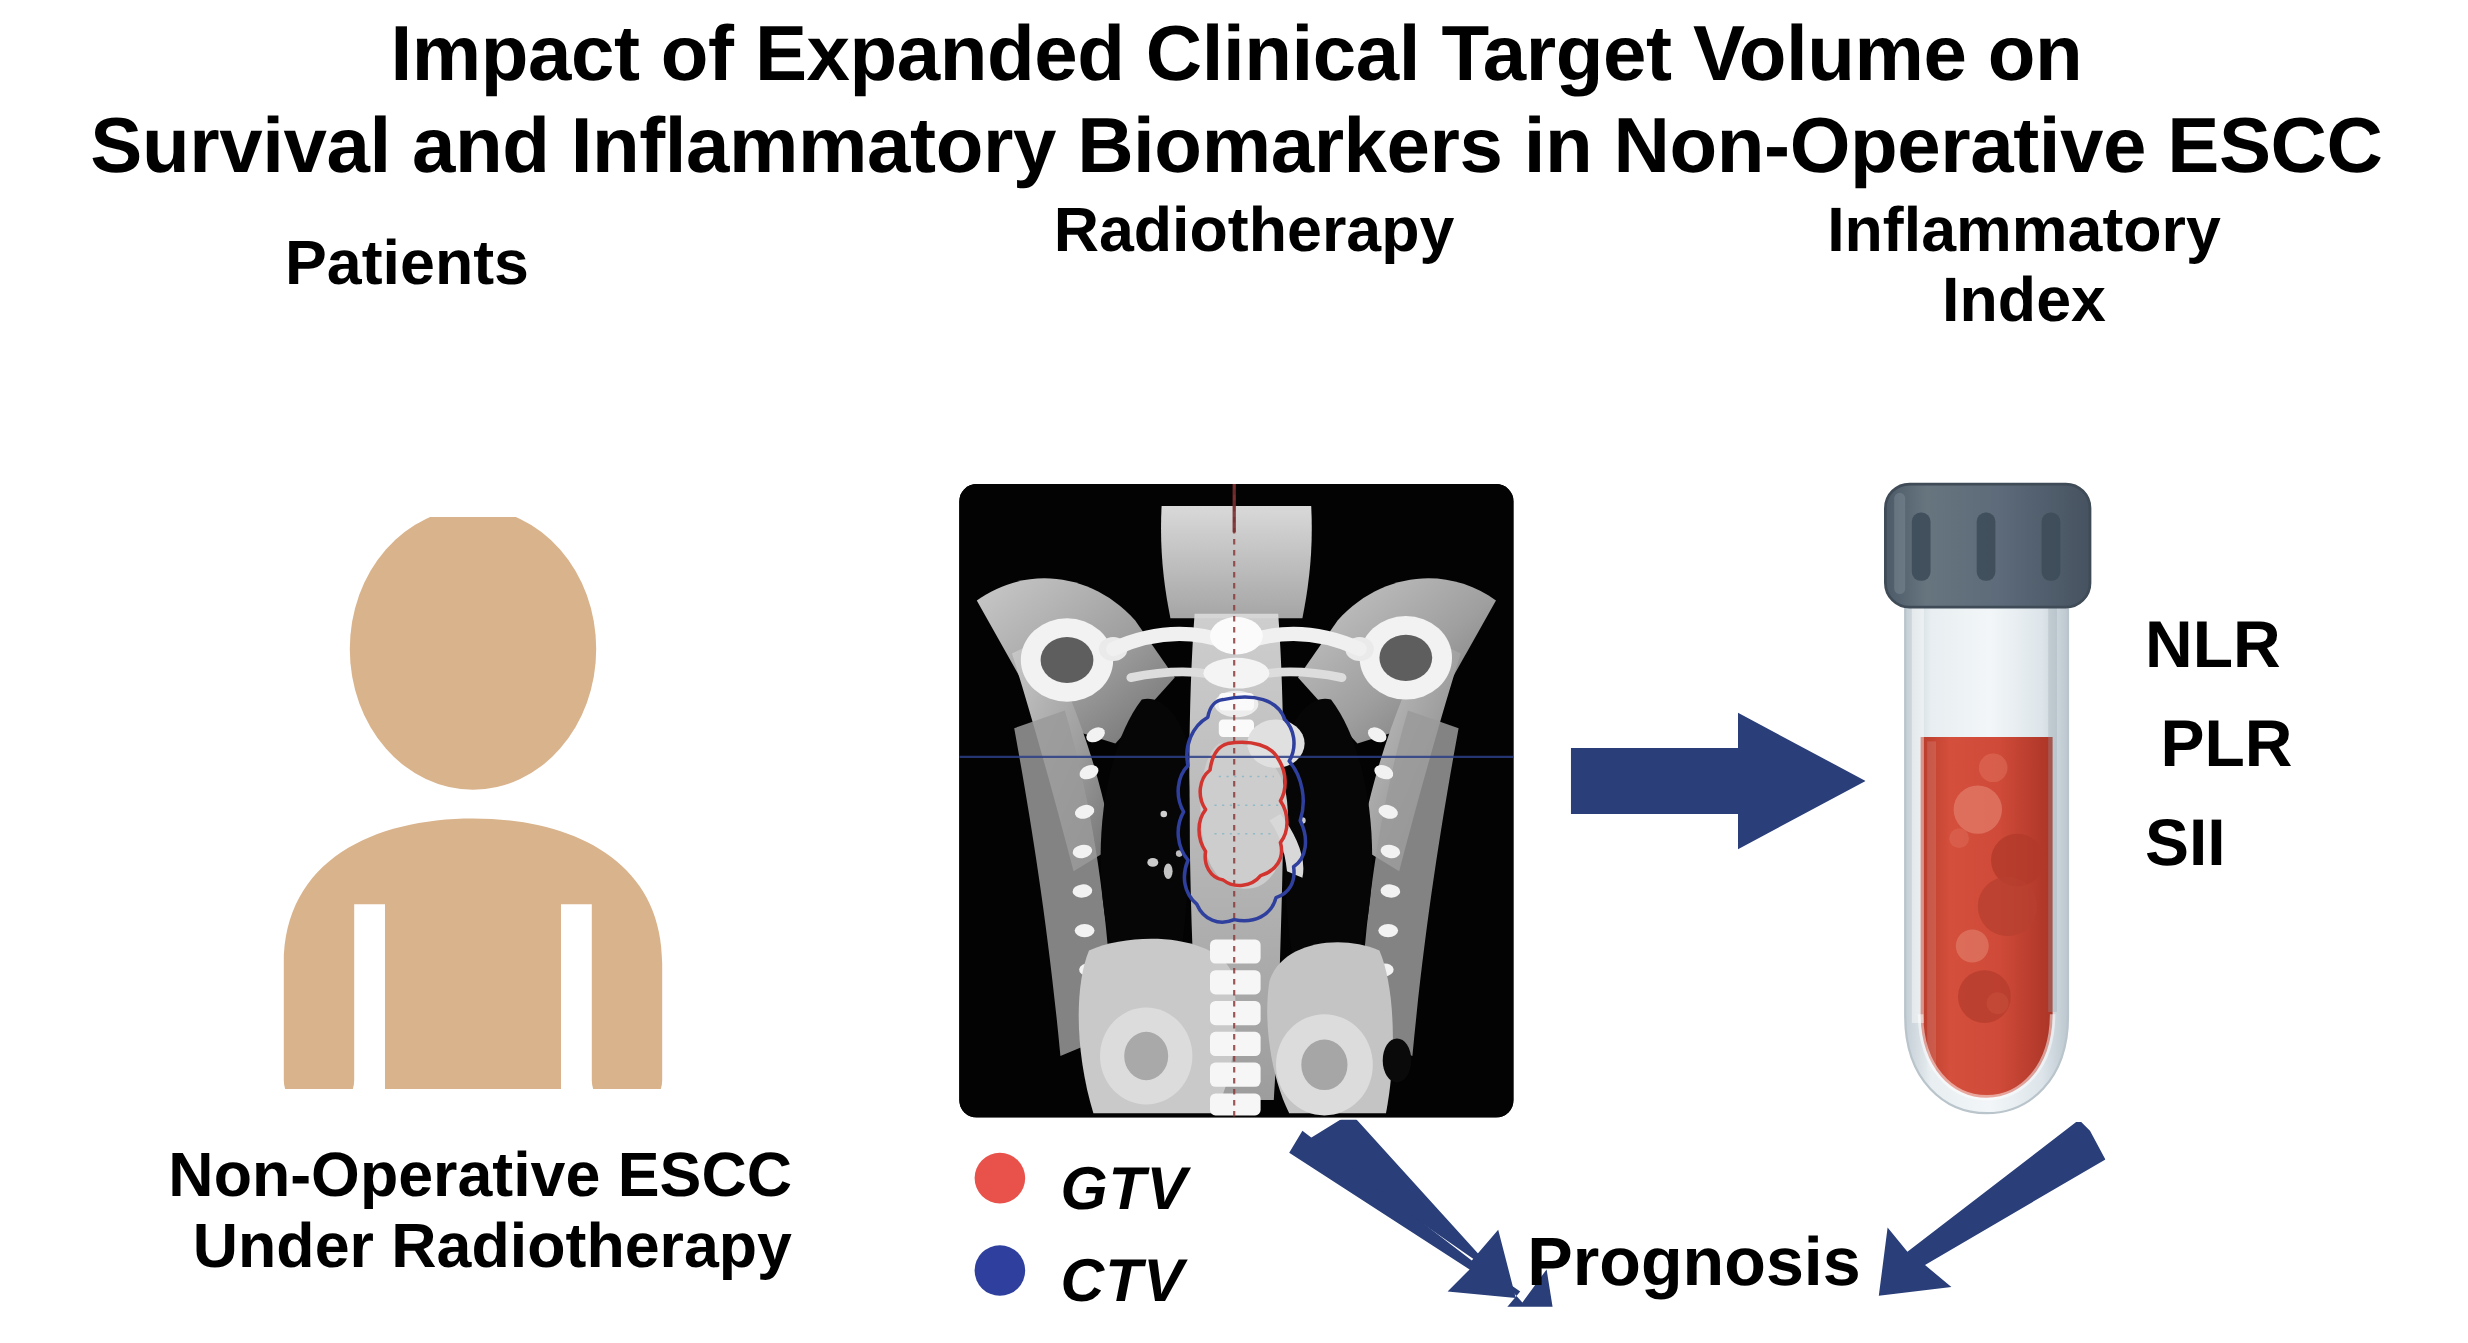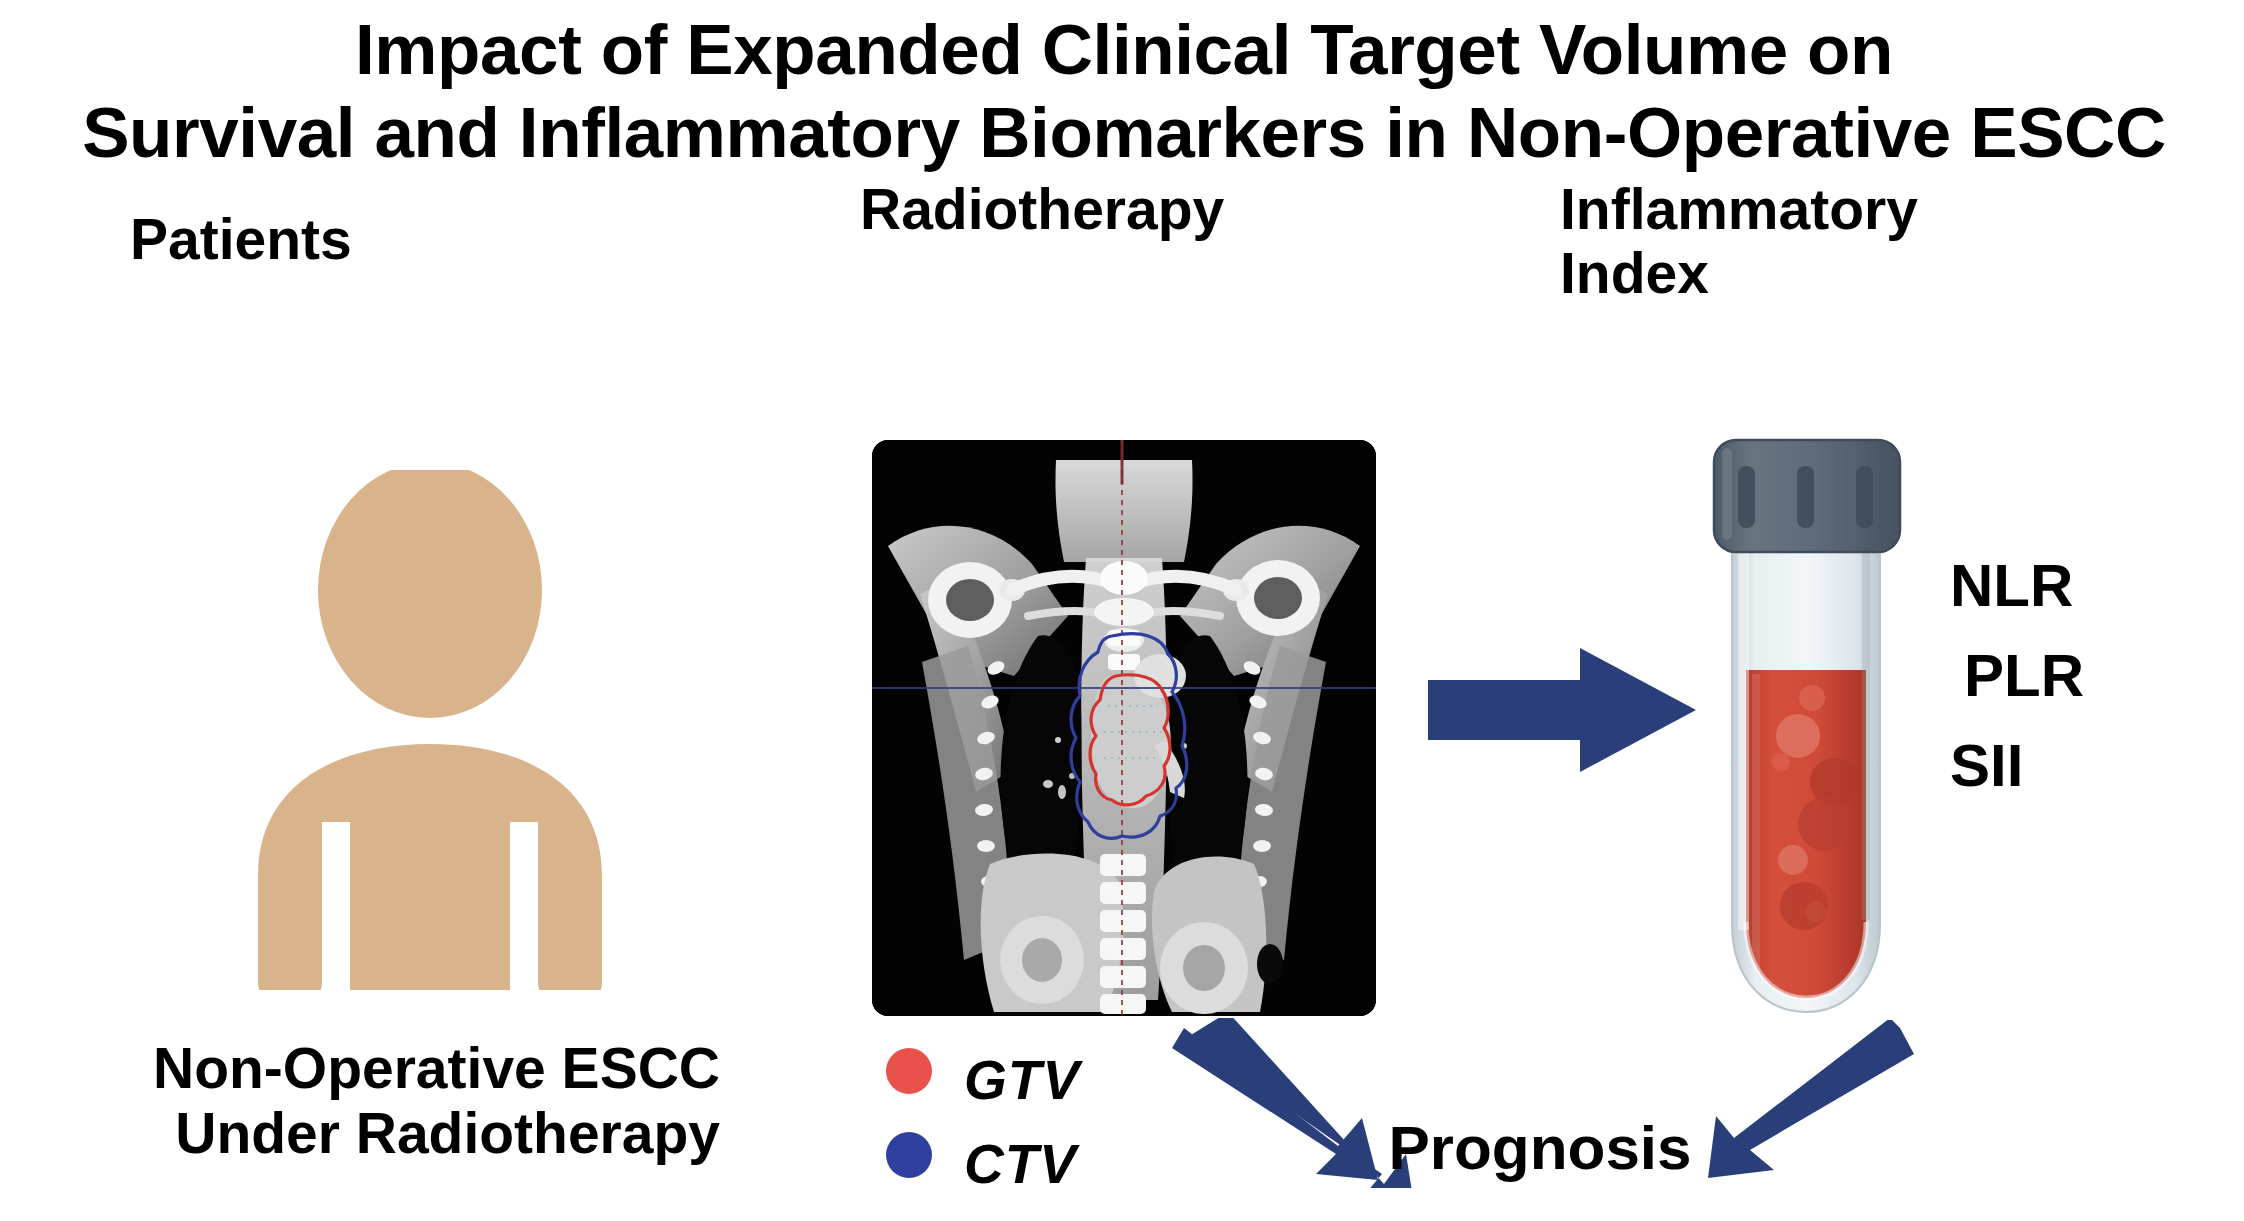--- a/index.html
+++ b/index.html
@@ -36,21 +36,21 @@
     letter-spacing: -0.4px;
     white-space: nowrap;
   }
 
   
   .col-heading {
     font-size: 57px;
     font-weight: bold;
     color: #000000;
     line-height: 1.12;
-    text-align: left;
+    text-align: center;
     white-space: nowrap;
   }
 
   #patients-heading { left: 130px; top: 208px; width: 480px; }
   #rt-heading { left: 860px; top: 178px; width: 560px; }
   #infl-heading { left: 1560px; top: 178px; width: 560px; }
 
   
   #patient-icon { left: 220px; top: 470px; width: 420px; height: 520px; }
 

